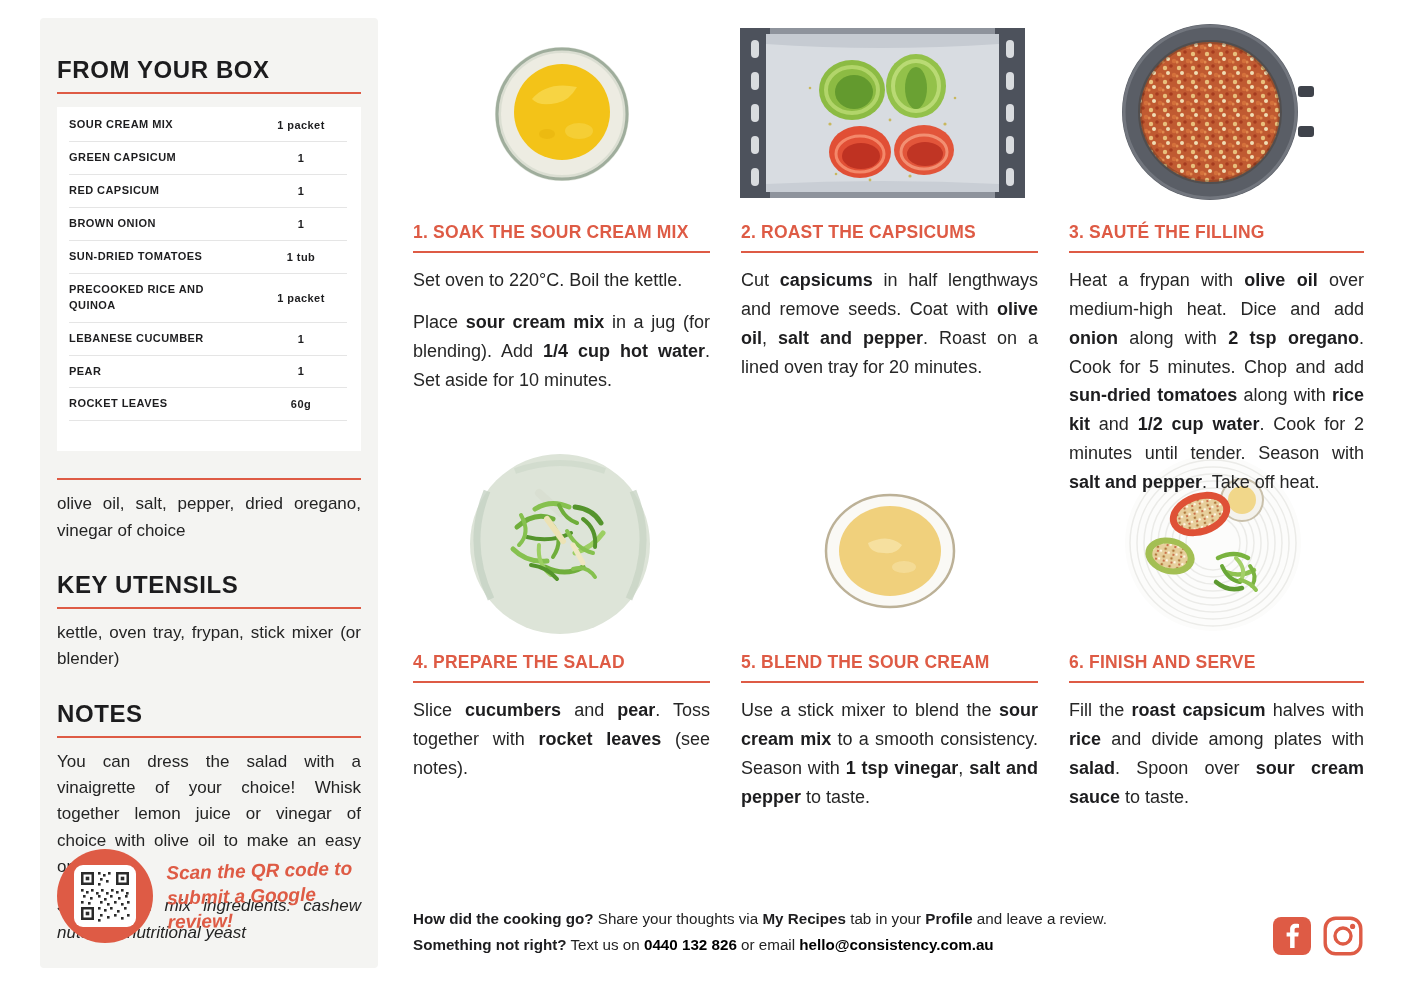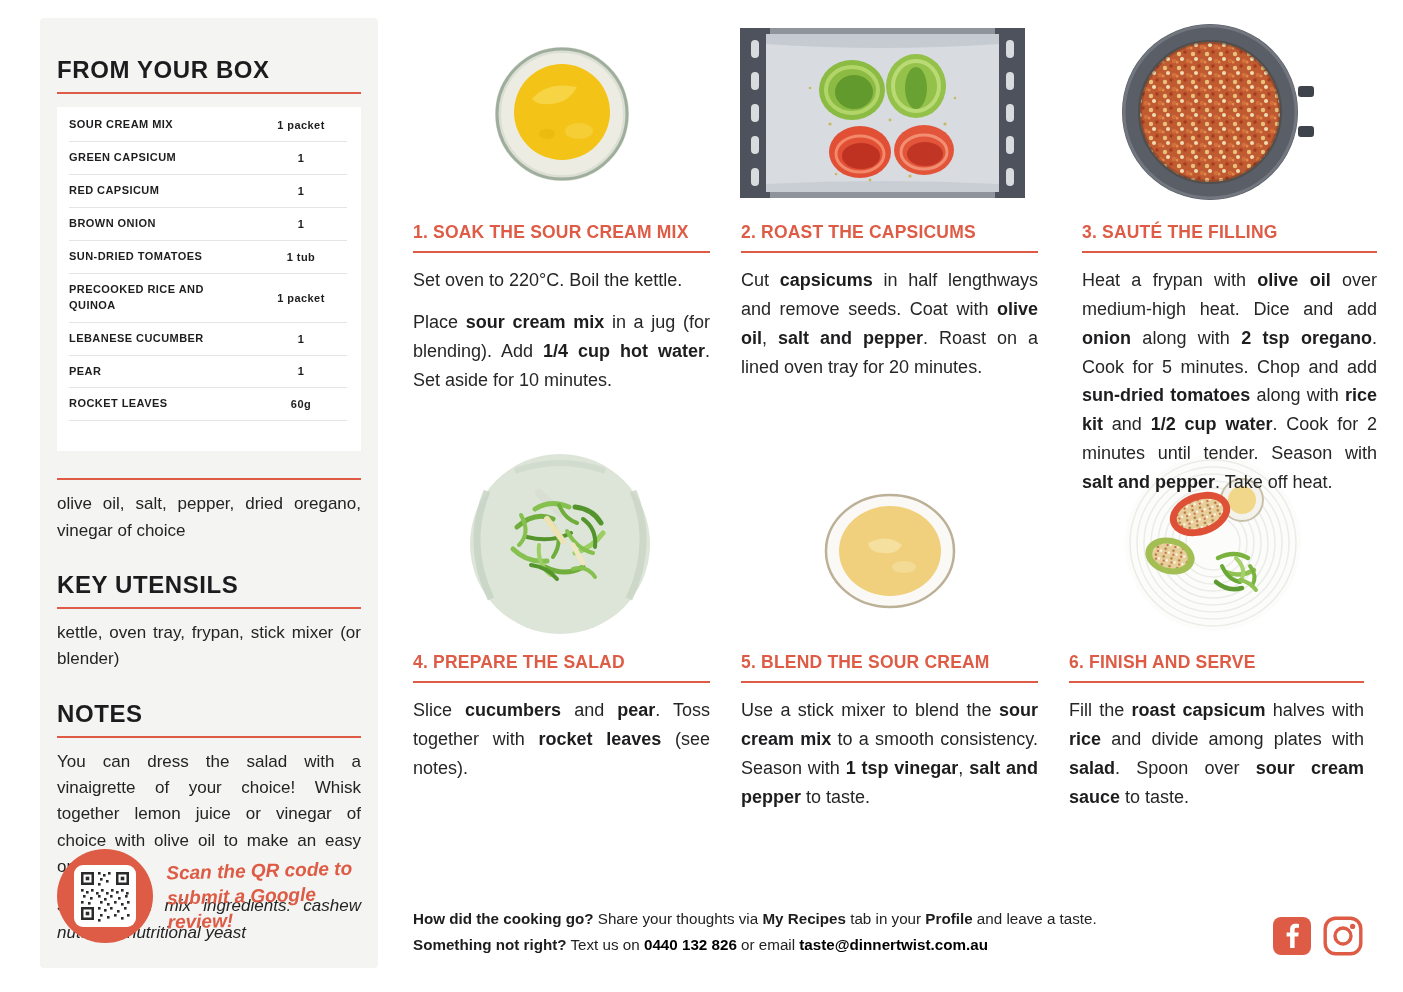--- a/index.html
+++ b/index.html
@@ -53,21 +53,21 @@
   #photo2 { left:740px; top:28px;  width:285px; height:170px; }
   #photo3 { left:1069px; top:22px; width:295px; height:180px; }
   #photo4 { left:430px; top:450px; width:260px; height:188px; }
   #photo5 { left:795px; top:488px; width:190px; height:126px; }
   #photo6 { left:1118px; top:450px; width:190px; height:188px; }
 
   
   .step { position:absolute; width:297px; }
   #step1 { left:413px;  top:222px; }
   #step2 { left:741px;  top:222px; }
-  #step3 { left:1069px; top:222px; width:295px;margin-left:13px; }
+  #step3 { left:1069px; top:222px; width:295px; }
   #step4 { left:413px;  top:652px; }
   #step5 { left:741px;  top:652px; }
   #step6 { left:1069px; top:652px; width:295px; }
   .step-title {
     color:#de5b45; font-size:17.5px; font-weight:800; letter-spacing:.2px;
     padding-bottom:9px; border-bottom:2px solid #de5b45; line-height:1.15;
   }
   .step-par {
     margin-top:13px; font-size:18px; line-height:1.6; text-align:justify;
     color:#262626;
@@ -402,22 +402,22 @@
     <h3 class="step-title">5. BLEND THE SOUR CREAM</h3>
     <p class="step-par"><span>Use a stick mixer to blend the </span><span class="b">sour cream mix</span><span> to a smooth consistency. Season with </span><span class="b">1 tsp vinegar</span><span>, </span><span class="b">salt and pepper</span><span> to taste.</span></p>
   </section>
 
   <section class="step" id="step6">
     <h3 class="step-title">6. FINISH AND SERVE</h3>
     <p class="step-par"><span>Fill the </span><span class="b">roast capsicum</span><span> halves with </span><span class="b">rice</span><span> and divide among plates with </span><span class="b">salad</span><span>. Spoon over </span><span class="b">sour cream sauce</span><span> to taste.</span></p>
   </section>
 
   <div class="footer">
-    <div><span class="b">How did the cooking go?</span><span> Share your thoughts via </span><span class="b">My Recipes</span><span> tab in your </span><span class="b">Profile</span><span> and leave a taste.</span></div>
-    <div><span class="b">Something not right?</span><span> Text us on </span><span class="b accent-text">0440 132 826</span><span> or email </span><span class="b accent-text">taste@dinnertwist.com.au</span></div>
+    <div><span class="b">How did the cooking go?</span><span> Share your thoughts via </span><span class="b">My Recipes</span><span> tab in your </span><span class="b">Profile</span><span> and leave a review.</span></div>
+    <div><span class="b">Something not right?</span><span> Text us on </span><span class="b accent-text">0440 132 826</span><span> or email </span><span class="b accent-text">hello@consistency.com.au</span></div>
   </div>
 
   <div class="social">
     <svg width="38" height="38" viewBox="0 0 38 38">
       <rect width="38" height="38" rx="8" fill="#de5b45"></rect>
       <path d="M21.6 31 V19.6 h3.6 l.6 -4.2 h-4.2 v-2.6 c0 -1.2 .5 -2.1 2.1 -2.1 h2.3 V6.9 c-.5 -.1 -1.9 -.2 -3.4 -.2 c-3.3 0 -5.5 2 -5.5 5.6 v3.1 H13.6 v4.2 h3.5 V31 z" fill="#ffffff"></path>
     </svg>
     <svg width="40" height="40" viewBox="0 0 40 40">
       <rect x="2.2" y="2.2" width="35.6" height="35.6" rx="10.5" fill="none" stroke="#de5b45" stroke-width="3.4"></rect>
       <circle cx="20" cy="20" r="8" fill="none" stroke="#de5b45" stroke-width="3.4"></circle>

